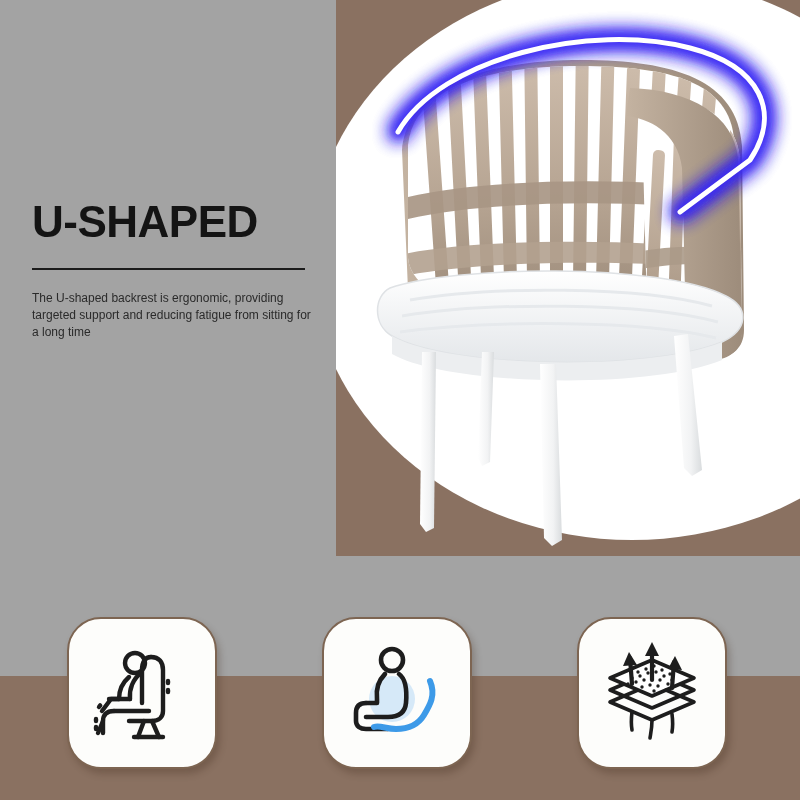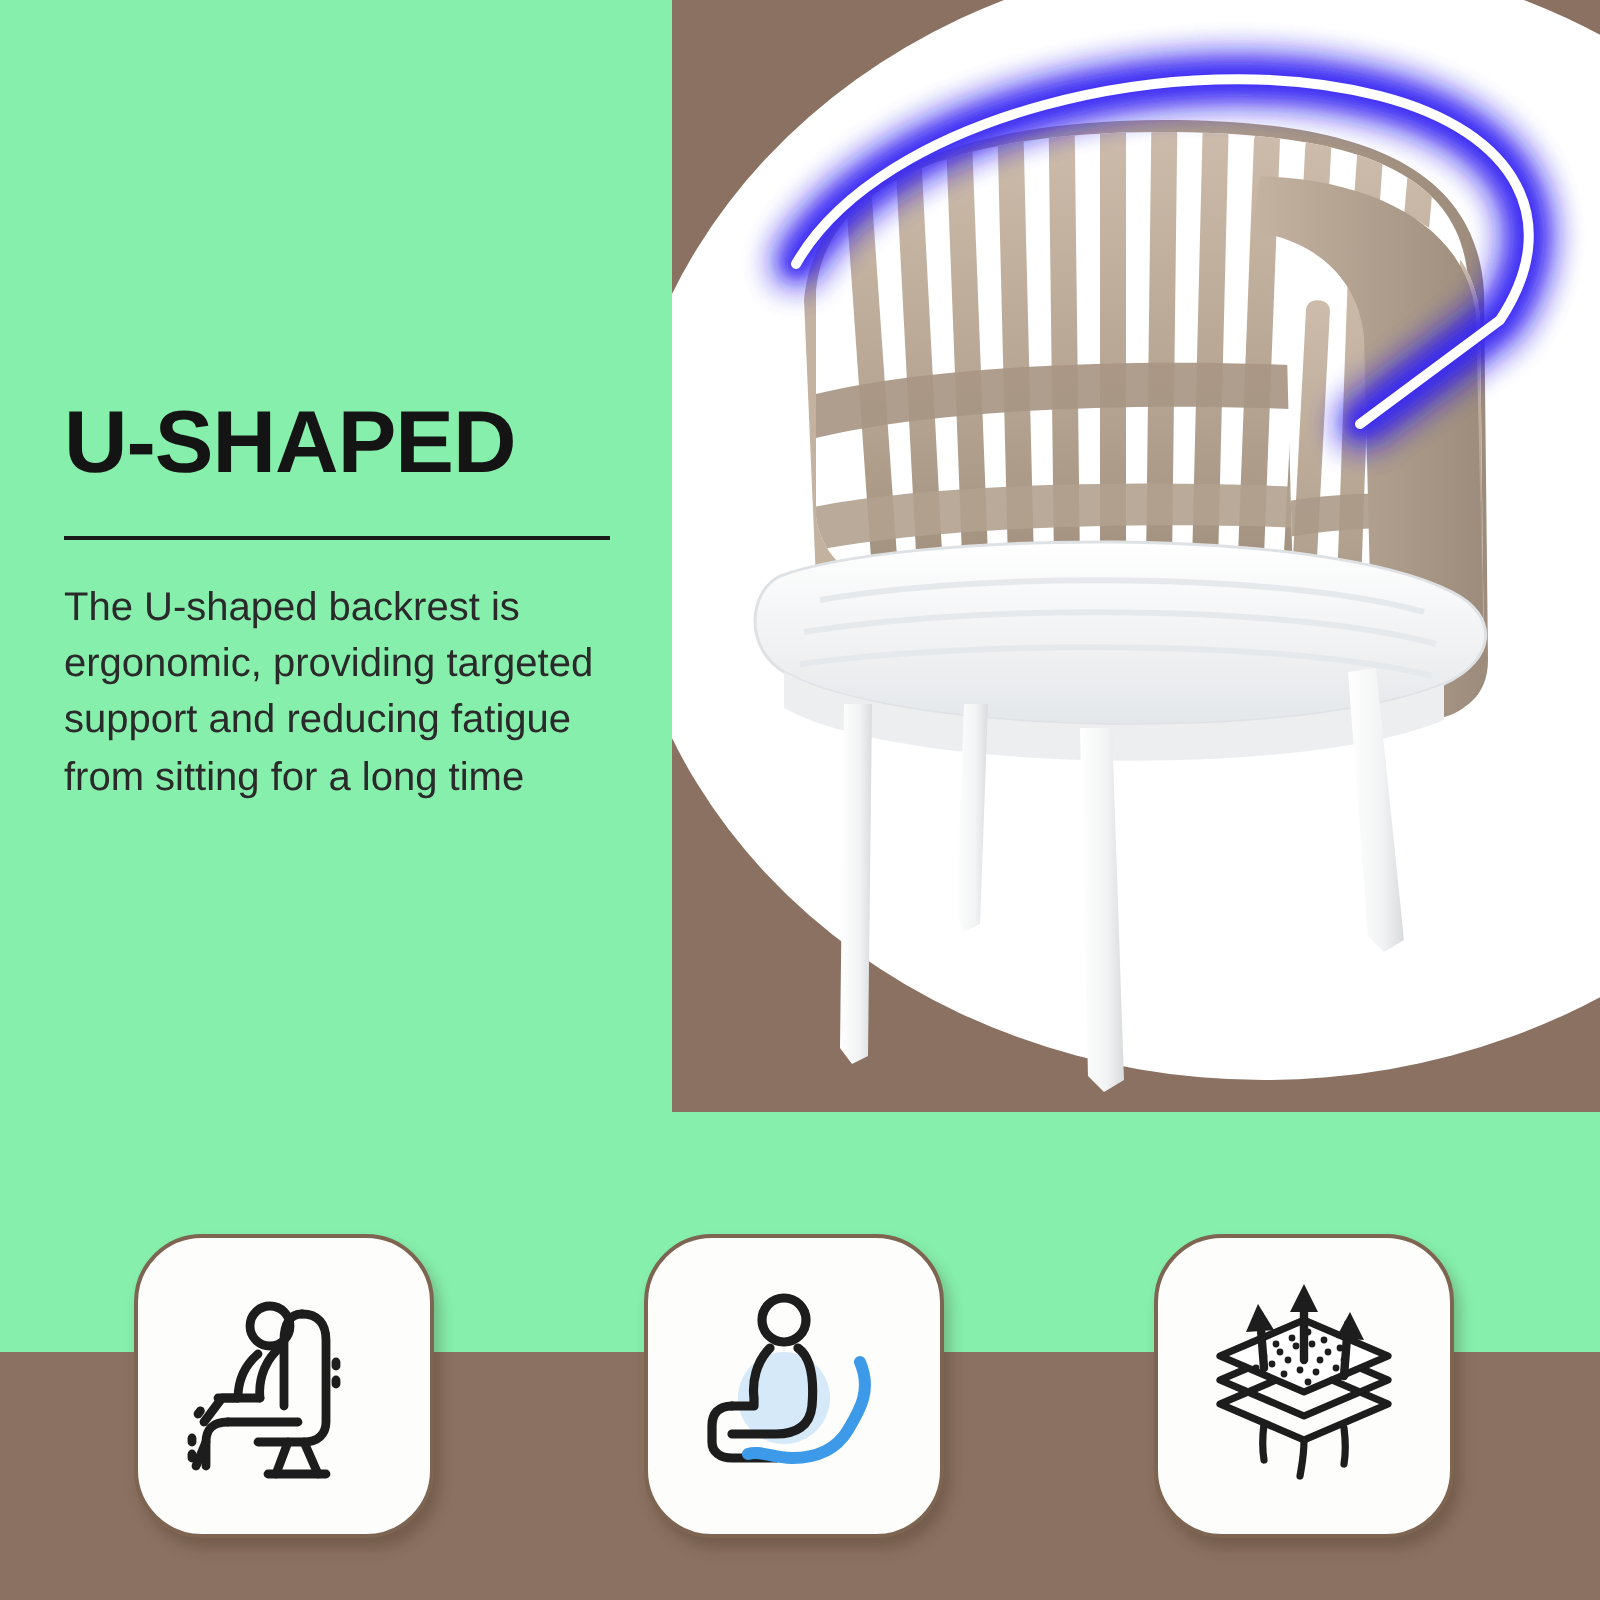--- a/index.html
+++ b/index.html
@@ -3,36 +3,36 @@
 <meta charset="utf-8">
 <style>
   html,body{margin:0;padding:0;}
   body{
     width:800px;height:800px;
     background:#ffffff;
     font-family:"Liberation Sans", sans-serif;
     overflow:hidden;
     position:relative;
   }
-  #stage{position:absolute;inset:0;width:800px;height:800px;overflow:hidden;background:#86efac;}
+  #stage{position:absolute;inset:0;width:800px;height:800px;overflow:hidden;background:#a3a3a3;}
 
   
   .bg-svg{position:absolute;left:0;top:0;width:800px;height:800px;}
 
   
   .text-block{position:absolute;left:32px;top:198px;width:290px;}
   .headline{
     font-size:44px;line-height:1.08;font-weight:700;letter-spacing:-0.5px;
     color:#141414;margin:0;
     font-family:"Liberation Sans", sans-serif;
   }
   .headline .l2{display:block;}
   .rule{width:273px;height:2px;background:#1b1b1b;margin:22px 0 20px 0;}
   .body-copy{
-    font-size:20px;line-height:1.42;color:#2a2a2a;margin:0;width:280px;
+    font-size:12px;line-height:1.42;color:#2a2a2a;margin:0;width:280px;
     font-family:"Liberation Sans", sans-serif;
   }
 
   
   .chair-wrap{position:absolute;left:330px;top:0px;width:470px;height:570px;}
   .chair-svg{position:absolute;left:0;top:0;width:470px;height:570px;}
   .neon-svg{position:absolute;left:0;top:0;width:470px;height:570px;pointer-events:none;}
 
   
   .cards{position:absolute;left:0;top:617px;width:800px;height:160px;}

